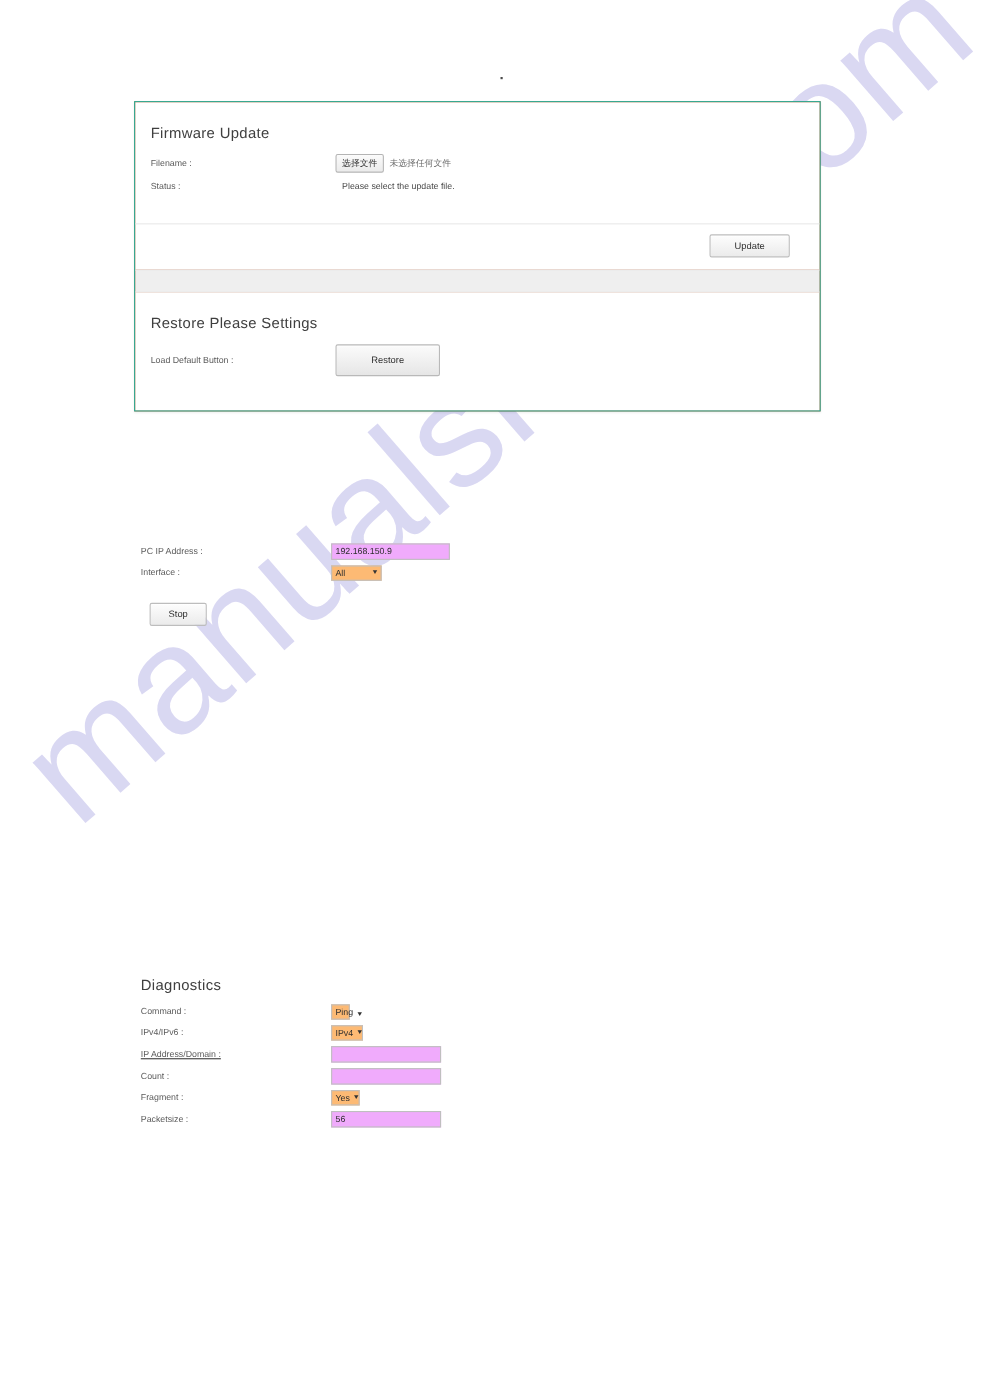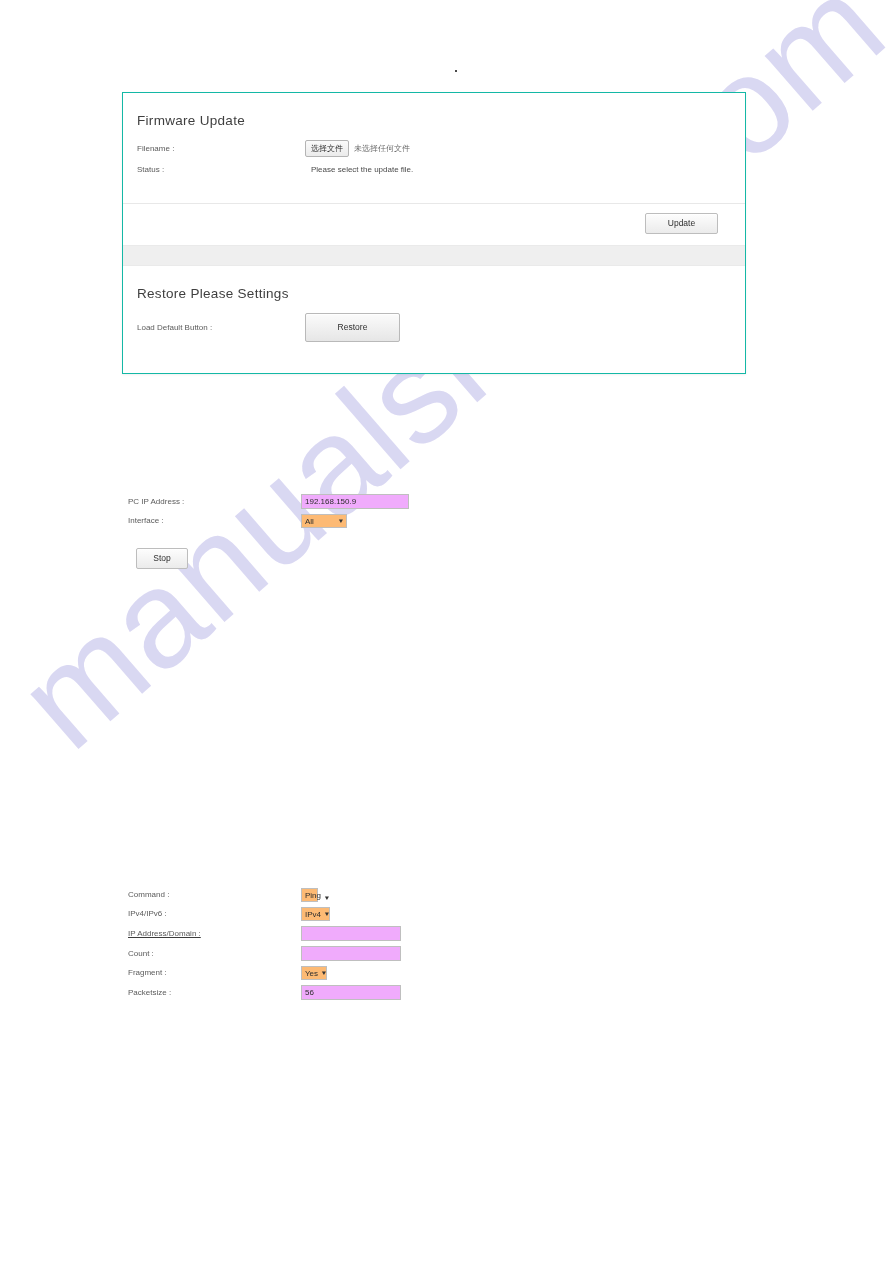--- a/index.html
+++ b/index.html
@@ -308,20 +308,21 @@
         </div>
       </div>
     </div>
 
     <div class="btn-wrap-stop">
       <div class="btn btn-stop">Stop</div>
     </div>
   </div>
 
   <div class="free-section" style="left:128px; top:888px; width:420px;">
+    <h2 class="free-title">Diagnostics</h2>
 
     <div class="frow" style="margin-bottom:5px;">
       <div class="flabel diag-label">Command :</div>
       <div class="fvalue">
         <div class="sel sel-command">
           <span>Ping</span>
           <span class="caret">▼</span>
         </div>
       </div>
     </div>

